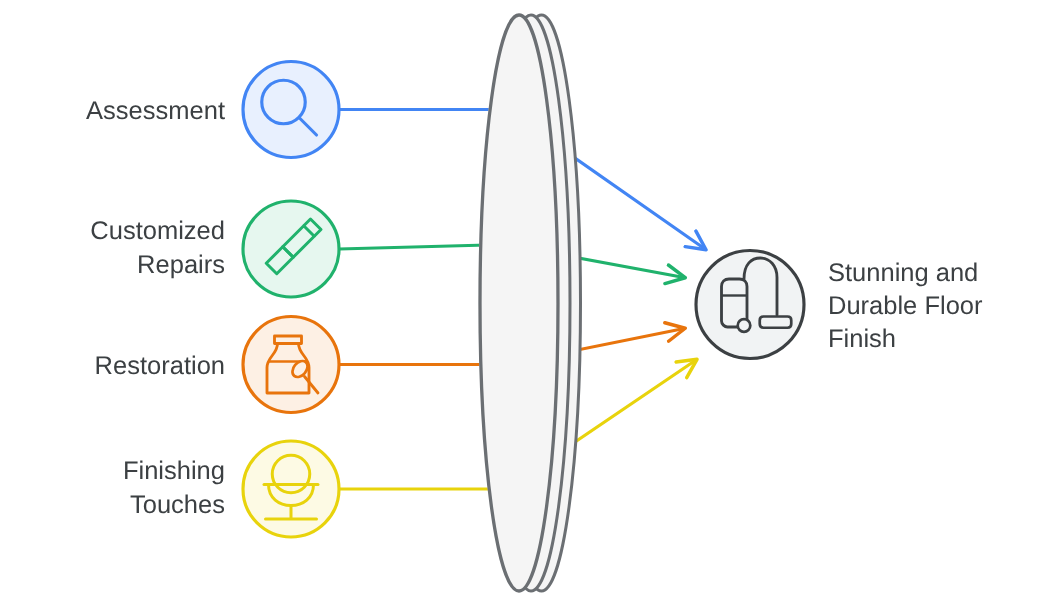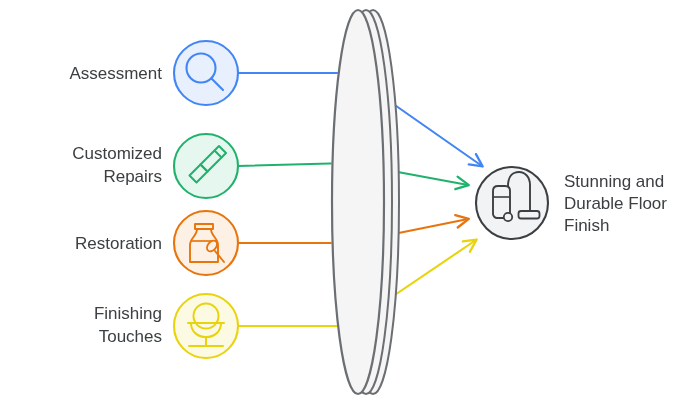--- a/index.html
+++ b/index.html
@@ -10,21 +10,21 @@
   body {
     width: 700px;
     height: 402px;
     font-family: "Liberation Sans", sans-serif;
     overflow: hidden;
     position: relative;
   }
   #diagram-root {
     position: absolute;
     top: 0;
-    left: 16px;
+    left: 4px;
     width: 616px;
     height: 402px;
   }
   svg.stage {
     display: block;
     width: 700px;
     height: 402px;
   }
   .step-label {
     font-family: "Liberation Sans", sans-serif;

